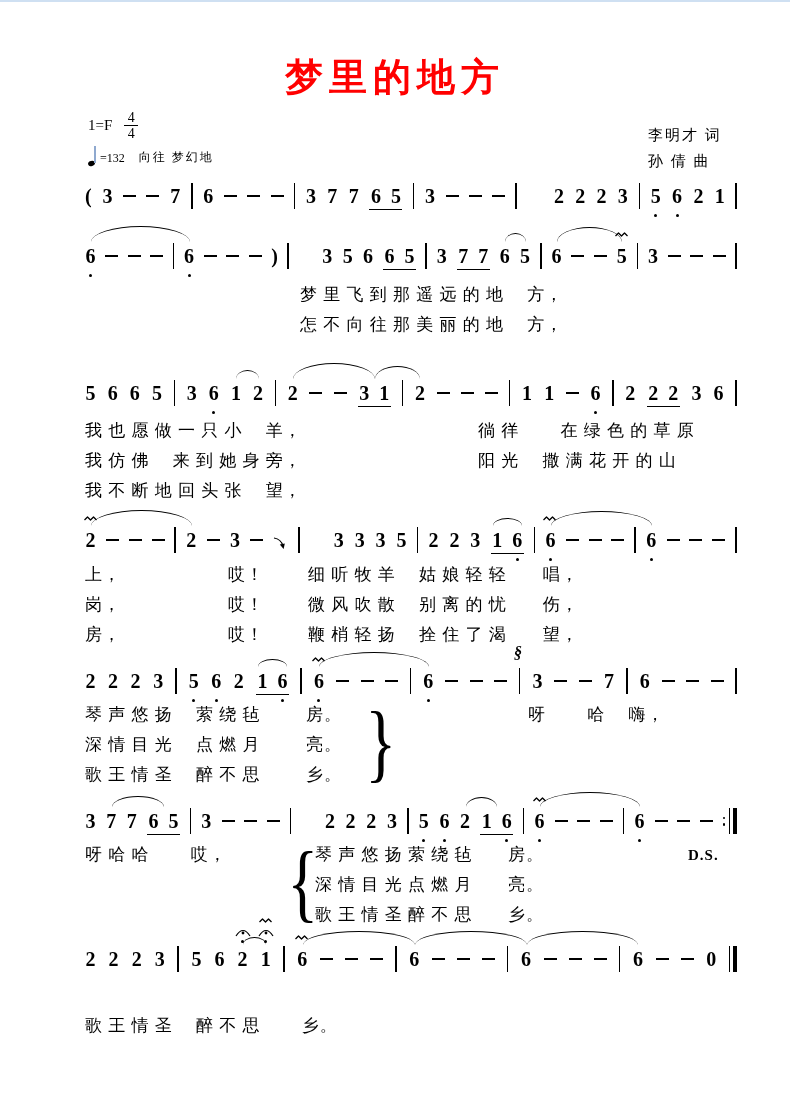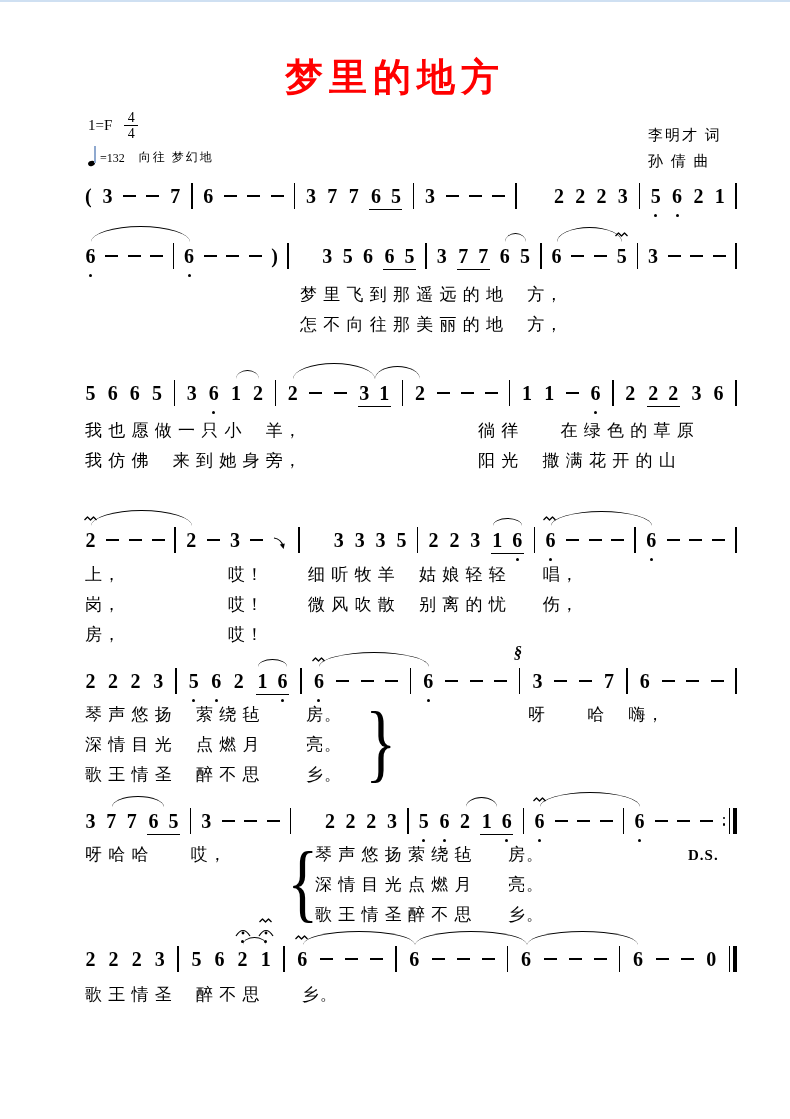--- a/index.html
+++ b/index.html
@@ -216,21 +216,21 @@
           </span>
           <span class="tok">3</span>
           <span class="tok">6</span>
           <span class="bar"></span>
           <div class="arc" style="left: 150.5px; width: 23px; height: 8px;"></div>
           <div class="arc" style="left: 207.5px; width: 82px; height: 15px;"></div>
           <div class="arc" style="left: 289.5px; width: 45px; height: 12px;"></div>
         </div>
       </div>
       <div class="lyr" style="top: 416px;">
-        <div class="lcol" style="left: 85px;"><div class="lrow"><span>我 也 愿 做 一 只 小　 羊，</span></div><div class="lrow"><span>我 仿 佛　 来 到 她 身 旁，</span></div></div>
+        <div class="lcol" style="left: 85px;"><div class="lrow"><span>我 也 愿 做 一 只 小　 羊，</span></div><div class="lrow"><span>我 仿 佛　 来 到 她 身 旁，</span></div><div class="lrow"><span>我 不 断 地 回 头 张　 望，</span></div></div>
         <div class="lcol" style="left: 478px;"><div class="lrow"><span>徜 徉　　 在 绿 色 的 草 原</span></div><div class="lrow"><span>阳 光　 撒 满 花 开 的 山</span></div></div>
       </div>
       <div class="nline" style="top: 501px;">
         <div class="trow">
           <span class="tok">2<i class="mord"><svg width="15" height="7" viewBox="0 0 15 7">
                 <path d="M1 5 L4 2 L7 5 L10 2 L13 5" fill="none" stroke="#000" stroke-width="1.3" stroke-linejoin="round"></path>
               </svg></i></span>
           <span class="dash"></span>
           <span class="dash"></span>
           <span class="dash"></span>
@@ -271,21 +271,21 @@
           <span class="dash"></span>
           <span class="bar"></span>
           <div class="arc" style="left: 5.5px; width: 101px; height: 15px;"></div>
           <div class="arc" style="left: 408px; width: 29px; height: 7px;"></div>
           <div class="arc" style="left: 465.5px; width: 101px; height: 14px;"></div>
         </div>
       </div>
       <div class="lyr" style="top: 560px;">
         <div class="lcol" style="left: 85px;"><div class="lrow"><span>上，</span></div><div class="lrow"><span>岗，</span></div><div class="lrow"><span>房，</span></div></div>
         <div class="lcol" style="left: 228px;"><div class="lrow"><span>哎！</span></div><div class="lrow"><span>哎！</span></div><div class="lrow"><span>哎！</span></div></div>
-        <div class="lcol" style="left: 308px;"><div class="lrow"><span>细 听 牧 羊　 姑 娘 轻 轻　　唱，</span></div><div class="lrow"><span>微 风 吹 散　 别 离 的 忧　　伤，</span></div></div>
+        <div class="lcol" style="left: 308px;"><div class="lrow"><span>细 听 牧 羊　 姑 娘 轻 轻　　唱，</span></div><div class="lrow"><span>微 风 吹 散　 别 离 的 忧　　伤，</span></div><div class="lrow"><span>鞭 梢 轻 扬　 拴 住 了 渴　　望，</span></div></div>
       </div>
       <div class="nline" style="top: 642px;">
         <div class="trow">
           <span class="tok">2</span>
           <span class="tok">2</span>
           <span class="tok">2</span>
           <span class="tok">3</span>
           <span class="bar"></span>
           <span class="tok">5<i class="ldot"></i></span>
           <span class="tok">6<i class="ldot"></i></span>
@@ -434,17 +434,17 @@
             <span class="thin"></span>
             <span class="thick"></span>
           </span>
           <div class="arc" style="left: 157.5px; width: 23px; height: 7px;"></div>
           <div class="arc" style="left: 217.5px; width: 112px; height: 13px;"></div>
           <div class="arc" style="left: 329.5px; width: 112px; height: 13px;"></div>
           <div class="arc" style="left: 441.5px; width: 111px; height: 13px;"></div>
         </div>
       </div>
       <div class="lyr" style="top: 980px;">
-        <div class="lcol" style="left: 85px;"><div class="lrow"><span>歌 王 情 圣　 醉 不 思　　 乡。</span></div></div>
+        <div class="lcol" style="left: 85px; margin-top: 31px;"><div class="lrow"><span>歌 王 情 圣　 醉 不 思　　 乡。</span></div></div>
       </div>
     </div>
 
 </div>
 
 </body></html>

